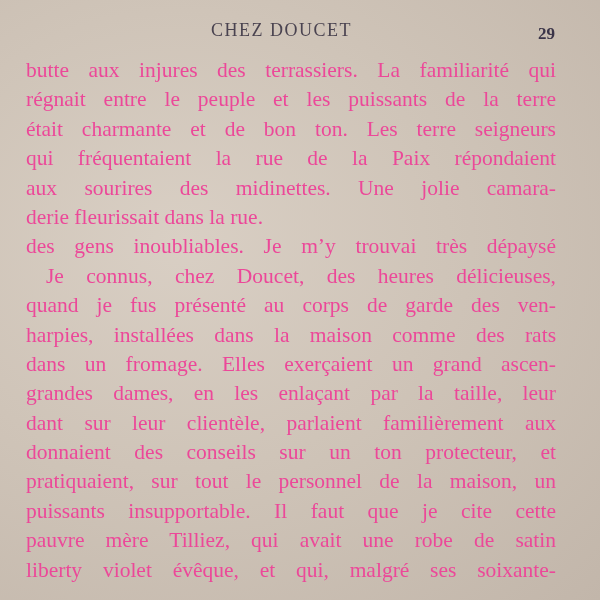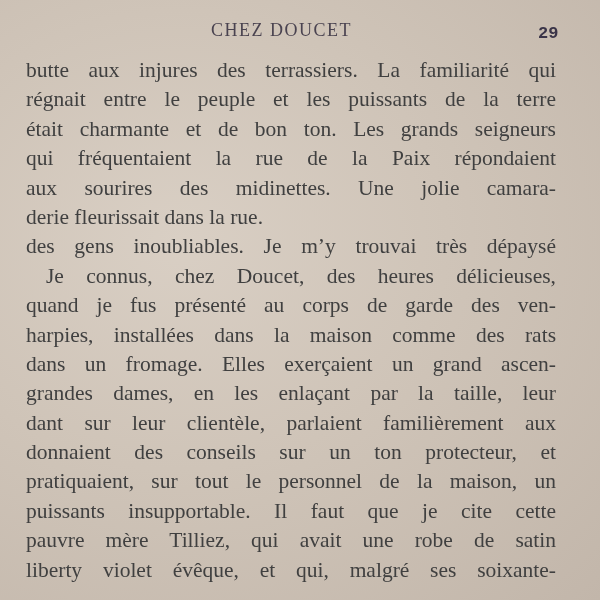--- a/index.html
+++ b/index.html
@@ -35,41 +35,41 @@
       top: 0;
       font-family: "Liberation Serif", serif;
       font-size: 18px;
       letter-spacing: 1.5px;
       color: #4a4350;
     }
     .page-number {
       position: absolute;
       left: 530px;
       top: 4px;
-      font-family: Liberation Mono, monospace;
+      font-family: Liberation Serif, serif;
       font-size: 17px;
       font-weight: bold;
       color: #3a3448;
     }
     .body-text {
       position: absolute;
       left: 26px;
       top: 56px;
       width: 530px;
     }
     .line {
       display: block;
       height: 29.4px;
       line-height: 29.4px;
       font-family: "Liberation Serif", serif;
       font-size: 21.5px;
       white-space: nowrap;
       text-align: justify;
       text-align-last: justify;
-      color: #404040;
+      color: #ec4899;
     }
     .line.last {
       text-align-last: left;
     }
     .line.indent {
       padding-left: 20px;
       width: 510px;
     }
   </style>
 </head>
@@ -78,21 +78,21 @@
 <div class="page">
   <div class="running-head">
     <span class="running-title">CHEZ DOUCET</span>
     <span class="page-number">29</span>
   </div>
 
   <div class="body-text">
 
     <span class="line">butte aux injures des terrassiers. La familiarité qui</span>
     <span class="line">régnait entre le peuple et les puissants de la terre</span>
-    <span class="line">était charmante et de bon ton. Les grands seigneurs</span>
+    <span class="line">était charmante et de bon ton. Les terre seigneurs</span>
     <span class="line">qui fréquentaient la rue de la Paix répondaient</span>
     <span class="line">aux sourires des midinettes. Une jolie camara-</span>
     <span class="line last">derie fleurissait dans la rue.</span>
 
     <span class="line">des gens inoubliables. Je m’y trouvai très dépaysé</span>
     <span class="line indent">Je connus, chez Doucet, des heures délicieuses,</span>
     <span class="line">quand je fus présenté au corps de garde des ven-</span>
     <span class="line">harpies, installées dans la maison comme des rats</span>
     <span class="line">dans un fromage. Elles exerçaient un grand ascen-</span>
     <span class="line">grandes dames, en les enlaçant par la taille, leur</span>

